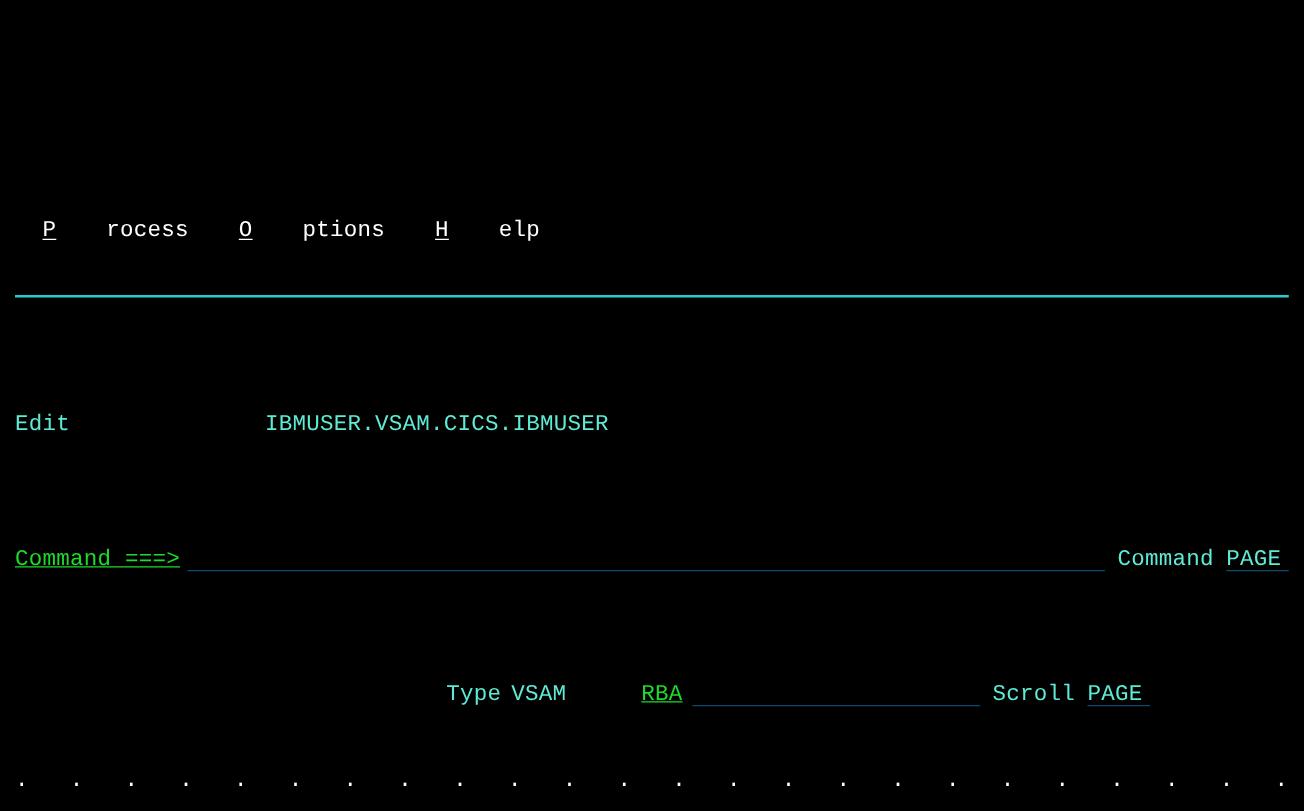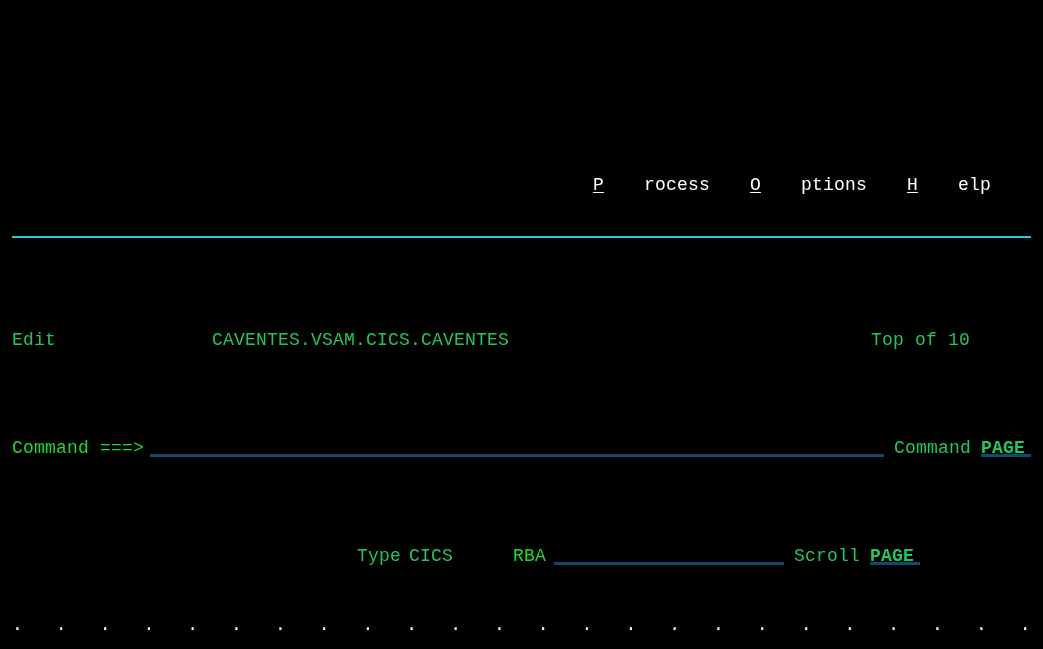--- a/index.html
+++ b/index.html
@@ -9,67 +9,66 @@
       font-size:18px;
       line-height:27px;
       color:#fff;
       width:1043px;
       height:649px;
       overflow:hidden;
       padding:10px 12px;
       white-space:pre;
       letter-spacing:0.2px;
     }
-    .menubar { color:#fff; margin-bottom:6px;text-align:right; }
+    .menubar { color:#fff; margin-bottom:6px; }
     .menubar span { margin-right:40px; cursor:pointer; }
     .ul-first { text-decoration:underline; text-underline-offset:2px; }
     .hr { border:0; border-top:2px solid #2fc7d4; margin:4px 0 8px 0; }
-    .cyan   { color:#22c55e; }
-    .green  { color:#1bdb2b; }
-    .uline  { border-bottom:3px solid #0c4a6e; display:inline-block; height:22px; vertical-align:bottom;font-weight:bold; }
+    .cyan   { color:#5eead4; }
+    .green  { color:#1bdb2b;text-decoration:underline; }
+    .uline  { border-bottom:1px solid #0c4a6e; display:inline-block; height:22px; vertical-align:bottom; }
     .row { display:flex; }
     .filler { flex:1; }
     .dots { position:absolute; bottom:10px; left:12px; right:12px; display:flex; justify-content:space-between; color:#fff; }
   </style>
 </head>
 <body>
 
 
 
 
 <div class="menubar">
   <span><span class="ul-first">P</span>rocess</span><span><span class="ul-first">O</span>ptions</span><span><span class="ul-first">H</span>elp</span>
 </div>
 <hr class="hr">
 
 
 <div class="row">
   <span class="cyan" style="width:200px">Edit</span>
-  <span class="cyan">CAVENTES.VSAM.CICS.CAVENTES</span>
+  <span class="cyan">IBMUSER.VSAM.CICS.IBMUSER</span>
   <span class="filler"></span>
-  <span class="cyan" style="width:160px;text-align:left">Top of 10</span>
 </div>
 
 
 <div class="row">
   <span class="green">Command ===&gt;</span>
   <span style="width:6px"></span>
   <span class="uline" style="flex:1"></span>
   <span style="width:10px"></span>
   <span class="cyan">Command</span>
   <span style="width:10px"></span>
   <span class="cyan uline" style="width:50px">PAGE</span>
 </div>
 
 
 <div class="row">
   <span style="width:345px"></span>
   <span class="cyan">Type</span>
   <span style="width:8px"></span>
-  <span class="cyan">CICS</span>
+  <span class="cyan">VSAM</span>
   <span style="width:60px"></span>
   <span class="green">RBA</span>
   <span style="width:8px"></span>
   <span class="uline" style="width:230px"></span>
   <span style="width:10px"></span>
   <span class="cyan">Scroll</span>
   <span style="width:10px"></span>
   <span class="cyan uline" style="width:50px">PAGE</span>
 </div>
 

